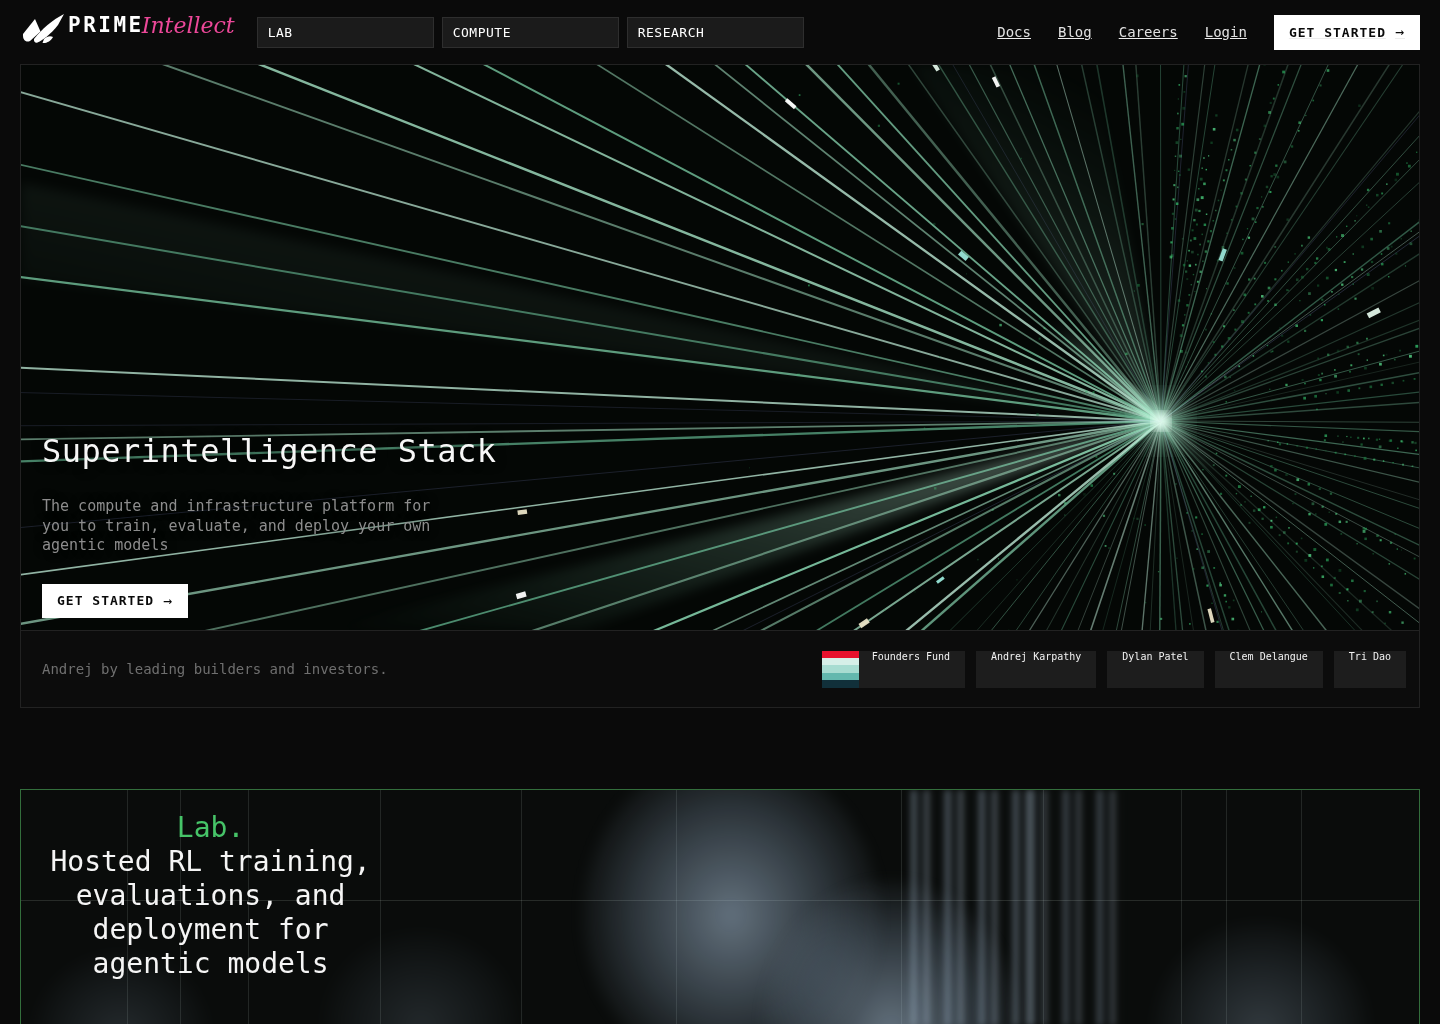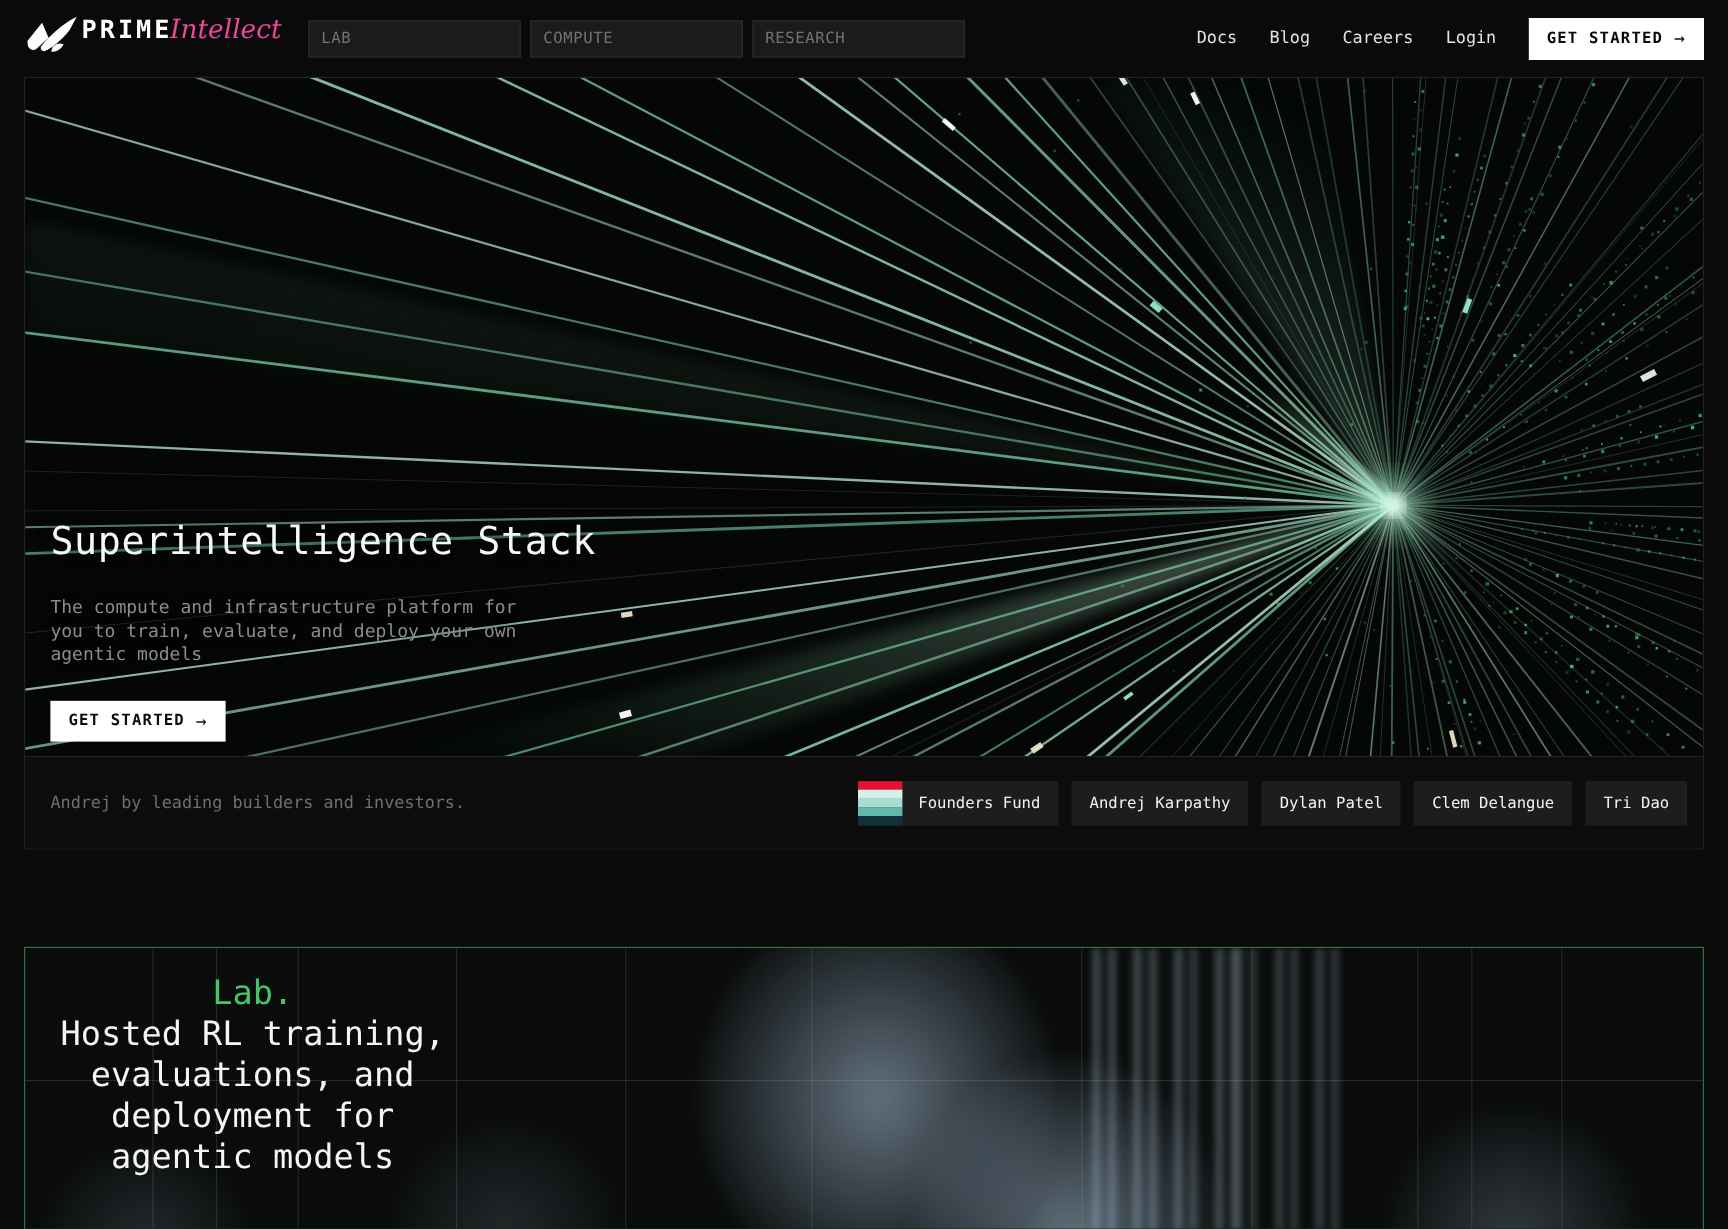--- a/index.html
+++ b/index.html
@@ -27,24 +27,24 @@
     font-family: "DejaVu Serif", "Liberation Serif", serif;
     font-style: italic; font-size: 22px; color: #ec4899; margin-left: -4px;
   }
   .nav-boxes { display: flex; gap: 8px; margin-left: 22px; }
   .nav-box {
     width: 177px; height: 31px;
     background: #1b1b1b;
     border: 1px solid #2e2e2e;
     display: flex; align-items: center;
     padding: 0 10px;
-    font-size: 13px; letter-spacing: 0.5px; color: #737373;
+    font-size: 13px; letter-spacing: 0.5px; color: #ffffff;
     cursor: pointer;
   }
-  .header-right { margin-left: auto; display: flex; align-items: center; gap: 27px; }
+  .header-right { margin-left: auto; display: flex; align-items: center; gap: 27px; text-decoration: underline; }
   .header-link { font-size: 14px; color: #e2e2e2; cursor: pointer; }
   .cta-btn {
     background: #fff; color: #0a0a0a;
     border: none;
     font-family: inherit;
     font-size: 13px; font-weight: bold; letter-spacing: 1px;
     height: 35px; padding: 0 15px;
     display: flex; align-items: center; gap: 9px;
     cursor: pointer;
   }
@@ -82,23 +82,23 @@
     border-top: 1px solid #222;
     display: flex; align-items: center;
     padding: 0 13px 0 21px;
     background: #0c0c0c;
   }
   .backed-caption { font-size: 14px; color: #6f6f6f; }
   .badges { margin-left: auto; display: flex; align-items: center; gap: 11px; }
   .badge {
     height: 37px;
     background: #1d1d1d;
-    display: flex; align-items: center;
+    display: flex; align-items: flex-start;
     padding: 0 15px;
-    font-size: 13px; color: #f2f2f2;
+    font-size: 10px; color: #f2f2f2;
     white-space: nowrap;
     cursor: pointer;
   }
   .badge.founders { padding-left: 0; }
   .ff-logo {
     width: 37px; height: 37px;
     display: flex; flex-direction: column;
     margin-right: 13px;
     flex-shrink: 0;
   }

